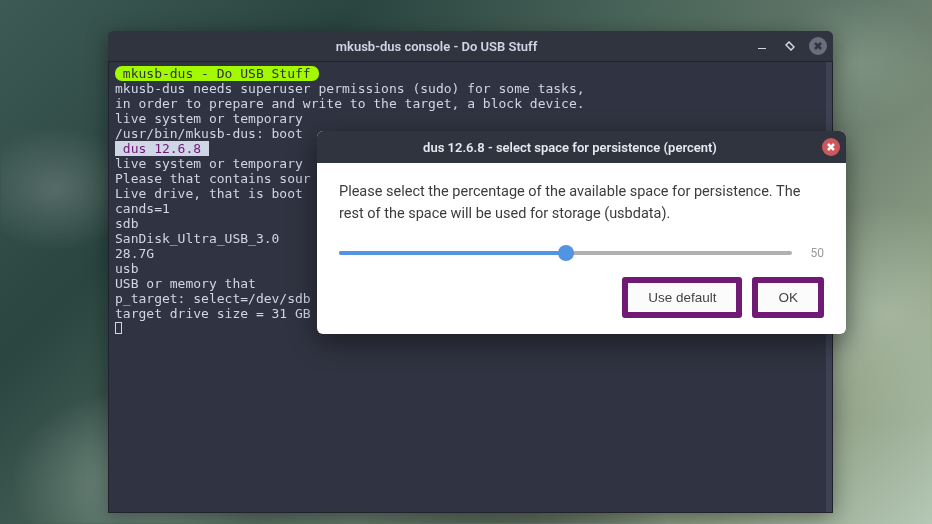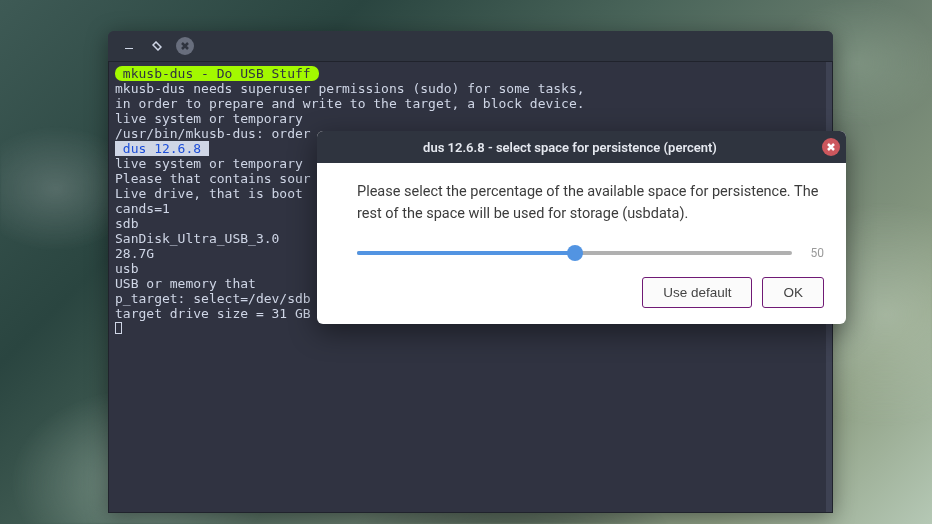--- a/index.html
+++ b/index.html
@@ -74,21 +74,21 @@
       margin:0;
       padding:4px 6px;
       font-family: "DejaVu Sans Mono","Liberation Mono",Menlo,Consolas,monospace;
       font-size:13px;
       line-height:15px;
       color:#cfd6e6;
       white-space:pre;
       overflow:hidden;
     }
     .hl-green { background:#a3f900; color:#303341;border-radius:7px; }
-    .hl-grey  { background:#cfd6e6; color:#1d4ed8; }
+    .hl-grey  { background:#cfd6e6; color:#701a75; }
     .cursor-box{
       display:inline-block;
       width:7px; height:12px;
       border:1px solid #cfd6e6;
       vertical-align:-1px;
     }
     .term-scrollbar{
       position:absolute;
       right:1px; top:31px; bottom:1px;
       width:6px;
@@ -118,21 +118,21 @@
     }
     .dlg-title{ flex:1; text-align:center; }
     .dlg-close{
       width:18px;height:18px;border-radius:50%;
       background:#cc575d;
       display:flex;align-items:center;justify-content:center;
       cursor:pointer;
     }
     .dlg-close svg{width:8px;height:8px;stroke:#fff;stroke-width:2.5;fill:none;}
     .dlg-body{
-      padding:18px 22px 16px 40px;
+      padding:18px 22px 16px 22px;
       color:#3c3c3c;
       font-size:14.5px;
       line-height:1.55;
     }
     .slider-row{
       display:flex;
       align-items:center;
       gap:10px;
       margin-top:18px;
       margin-bottom:14px;
@@ -170,52 +170,53 @@
       min-width:22px;
       text-align:right;
     }
     .dlg-buttons{
       display:flex;
       justify-content:flex-end;
       gap:10px;
     }
     .btn{
       background:#fbfbfb;
-      border:1px solid #701a75;
+      border:6px solid #701a75;
       border-radius:3px;
       padding:7px 20px;
       font-size:13.5px;
       color:#444;
       cursor:pointer;
     }
   </style>
 </head>
 <body>
 
 <div class="terminal-window">
   <div class="term-titlebar">
+    <span class="term-title">mkusb-dus console - Do USB Stuff</span>
     <div class="term-controls">
       <div class="ctrl min"></div>
       <div class="ctrl max">
         <svg viewBox="0 0 10 10">
             <path d="M1 4 L4 1 L9 6 L6 9 Z"></path>
           </svg>
       </div>
       <div class="ctrl close">
         <svg viewBox="0 0 8 8">
             <path d="M1 1 L7 7 M7 1 L1 7"></path>
           </svg>
       </div>
     </div>
   </div>
   <div class="term-body"><span class="hl-green"> mkusb-dus - Do USB Stuff </span>
 <span>mkusb-dus needs superuser permissions (sudo) for some tasks,</span>
 <span>in order to prepare and write to the target, a block device.</span>
 <span>live system or temporary</span>
-<span>/usr/bin/mkusb-dus: order</span>
+<span>/usr/bin/mkusb-dus: boot</span>
 <span class="hl-grey"> dus 12.6.8 </span>
 <span>live system or temporary</span>
 <span>Please that contains sour</span>
 <span>Live drive, that is boot</span>
 <span>cands=1</span>
 <span>sdb</span>
 <span>SanDisk_Ultra_USB_3.0</span>
 <span>28.7G</span>
 <span>usb</span>
 <span>USB or memory that</span>

